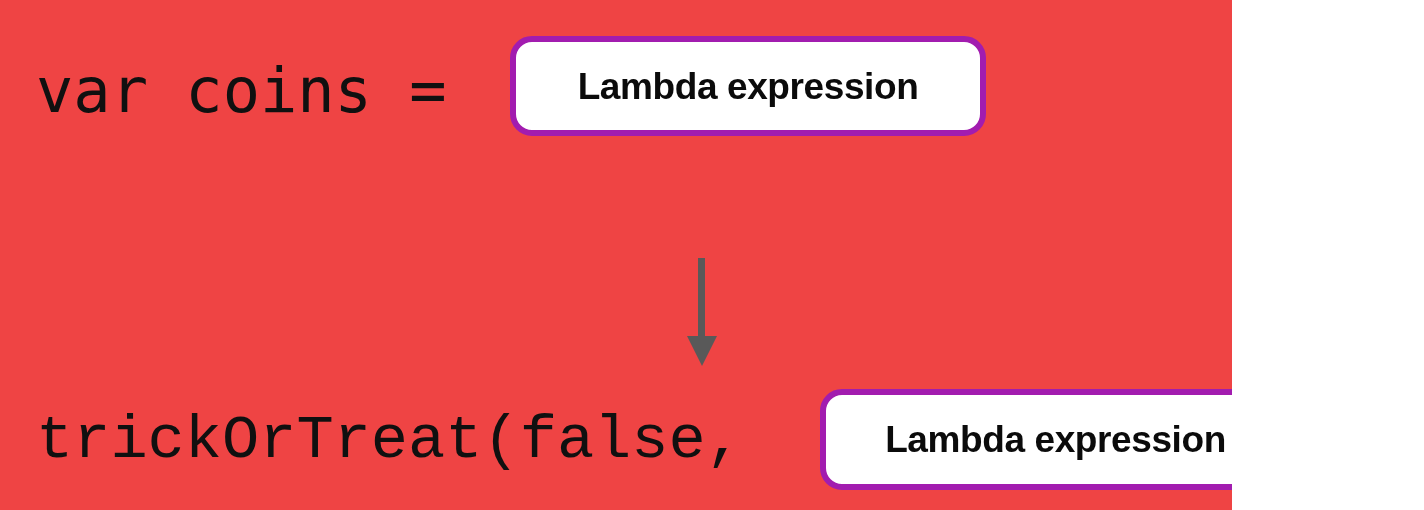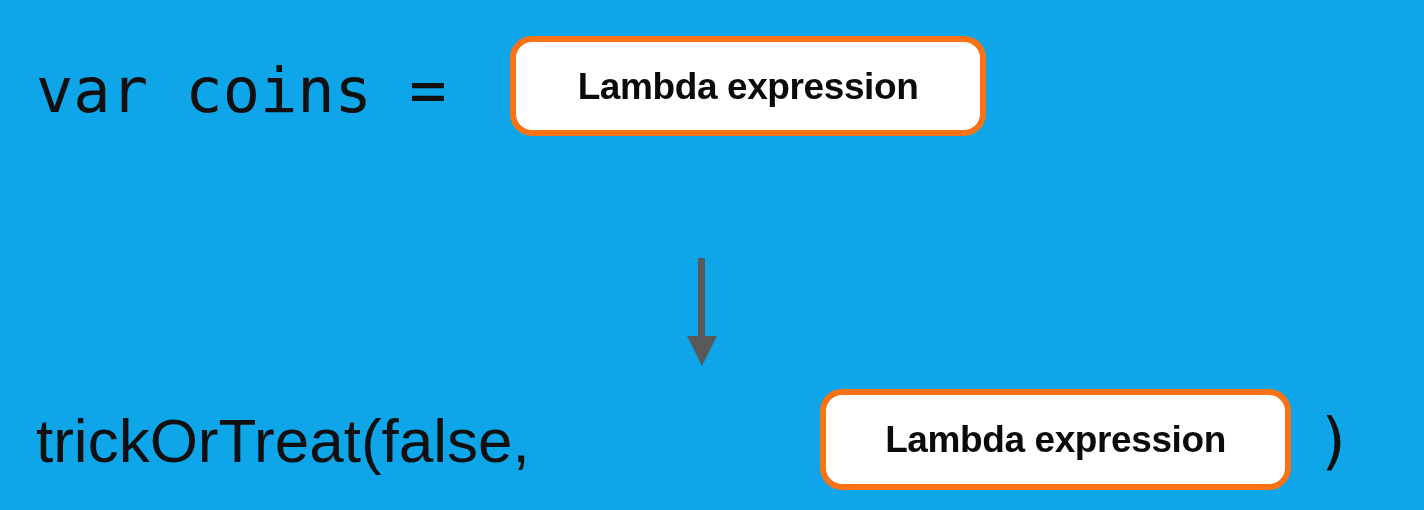--- a/index.html
+++ b/index.html
@@ -6,58 +6,58 @@
   html, body {
     margin: 0;
     padding: 0;
     background: #ffffff;
   }
   body {
     font-family: "Liberation Sans", sans-serif;
   }
   #canvas {
     position: relative;
-    width: 1424px;
+    width: 1232px;
     height: 510px;
-    background: #0ea5e9;
+    background: #ef4444;
     overflow: hidden;
   }
 
   
   .code-line {
     position: absolute;
     font-family: "DejaVu Sans Mono", monospace;
     font-size: 62px;
     line-height: 1;
     color: #101010;
     white-space: pre;
     letter-spacing: 0px;
     font-weight: 400;
   }
   .code-seg {
-    font-family: Liberation Sans, sans-serif;
+    font-family: Liberation Mono, monospace;
     white-space: pre;
     color: #101010;
   }
 
   #line-1 { left: 36px; top: 60px; }
   #line-2 { left: 36px; top: 182px; }
   #line-3 {
     left: 36px;
     top: 410px;
     display: flex;
     align-items: center;
     white-space: pre;
   }
 
   
   .pill {
     position: absolute;
     box-sizing: border-box;
-    border: 6px solid #f97316;
+    border: 6px solid #a21caf;
     border-radius: 22px;
     background: #ffffff;
     display: flex;
     align-items: center;
     justify-content: center;
   }
   .pill-label {
     font-family: "Liberation Sans", sans-serif;
     font-size: 37px;
     font-weight: 700;

